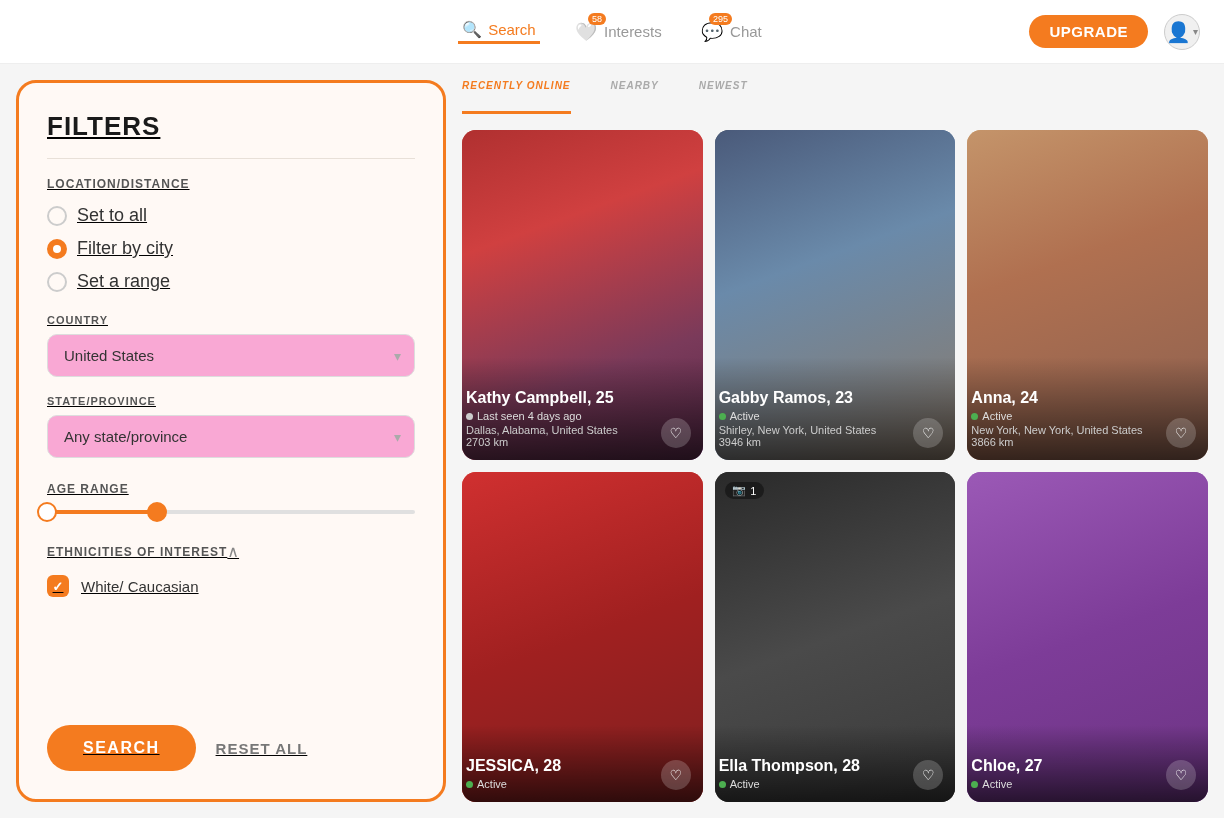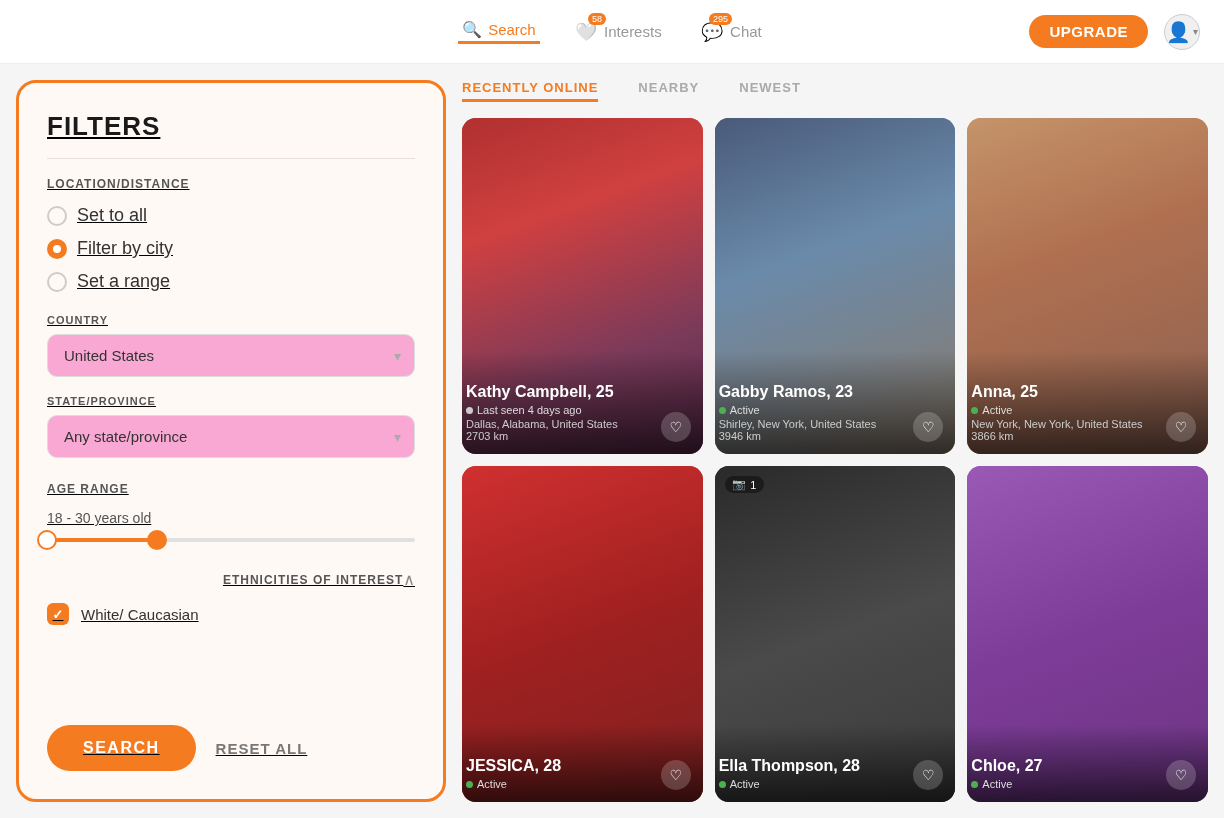--- a/index.html
+++ b/index.html
@@ -244,21 +244,21 @@
       background: #f47b1f;
       border: 2.5px solid #f47b1f;
       border-radius: 50%;
       cursor: pointer;
       transform: translateX(-50%);
     }
     .ethnicity-section { margin-top: 4px; }
     .ethnicity-header {
       display: flex;
       align-items: center;
-      justify-content: flex-end;
+      justify-content: flex-start;
       margin-bottom: 14px;
     }
     .ethnicity-header-label {
       font-size: 12px;
       font-weight: 800;
       color: #555;
       letter-spacing: 1px;
     }
     .checkbox-item {
       display: flex;
@@ -319,27 +319,28 @@
       padding: 0 16px 16px 16px;
       overflow: hidden;
     }
     .tabs-row {
       display: flex;
       gap: 40px;
       padding: 16px 0 0 0;
       margin-bottom: 16px;
     }
     .tab-item {
-      font-size: 13px;
+      font-size: 10px;
       font-weight: 700;
       color: #aaa;
       letter-spacing: 1px;
       cursor: pointer;
-      padding-bottom: 4px;
+      padding-bottom: 20px;
       text-transform: uppercase;
+      font-style: italic;
     }
     .tab-item.active {
       color: #f47b1f;
       border-bottom: 3px solid #f47b1f;
     }
     .profiles-grid {
       display: grid;
       grid-template-columns: repeat(3, 1fr);
       grid-template-rows: repeat(2, 1fr);
       gap: 12px;
@@ -518,21 +519,20 @@
         <option>Arizona</option>
         <option>California</option>
         <option>New York</option>
         <option>Texas</option>
       </select>
       <span class="select-chevron">▾</span>
     </div>
 
     <div class="age-range-section">
       <div class="section-label">AGE RANGE</div>
-      <div class="age-range-text">18 - 30 years old</div>
       <div class="slider-track">
         <div class="slider-thumb-left"></div>
         <div class="slider-thumb-right"></div>
       </div>
     </div>
 
     <div class="ethnicity-section">
       <div class="ethnicity-header">
         <span class="ethnicity-header-label">ETHNICITIES OF INTEREST</span>
         <span style="font-size:16px; color:#888; cursor:pointer;">∧</span>
@@ -585,21 +585,21 @@
           </div>
           <div class="card-location">Shirley, New York, United States</div>
           <div class="card-distance">3946 km</div>
         </div>
         <button class="heart-btn">♡</button>
       </div>
 
       <div class="profile-card card-3">
         <div class="photo-sim" style="background: linear-gradient(160deg, #c4946a 0%, #b07050 40%, #8a6050 100%); width:100%; height:100%;"></div>
         <div class="card-overlay">
-          <span class="card-name">Anna, 25</span>
+          <span class="card-name">Anna, 24</span>
           <div class="card-status">
             <div class="status-dot active"></div>
             <span>Active</span>
           </div>
           <div class="card-location">New York, New York, United States</div>
           <div class="card-distance">3866 km</div>
         </div>
         <button class="heart-btn">♡</button>
       </div>
 

